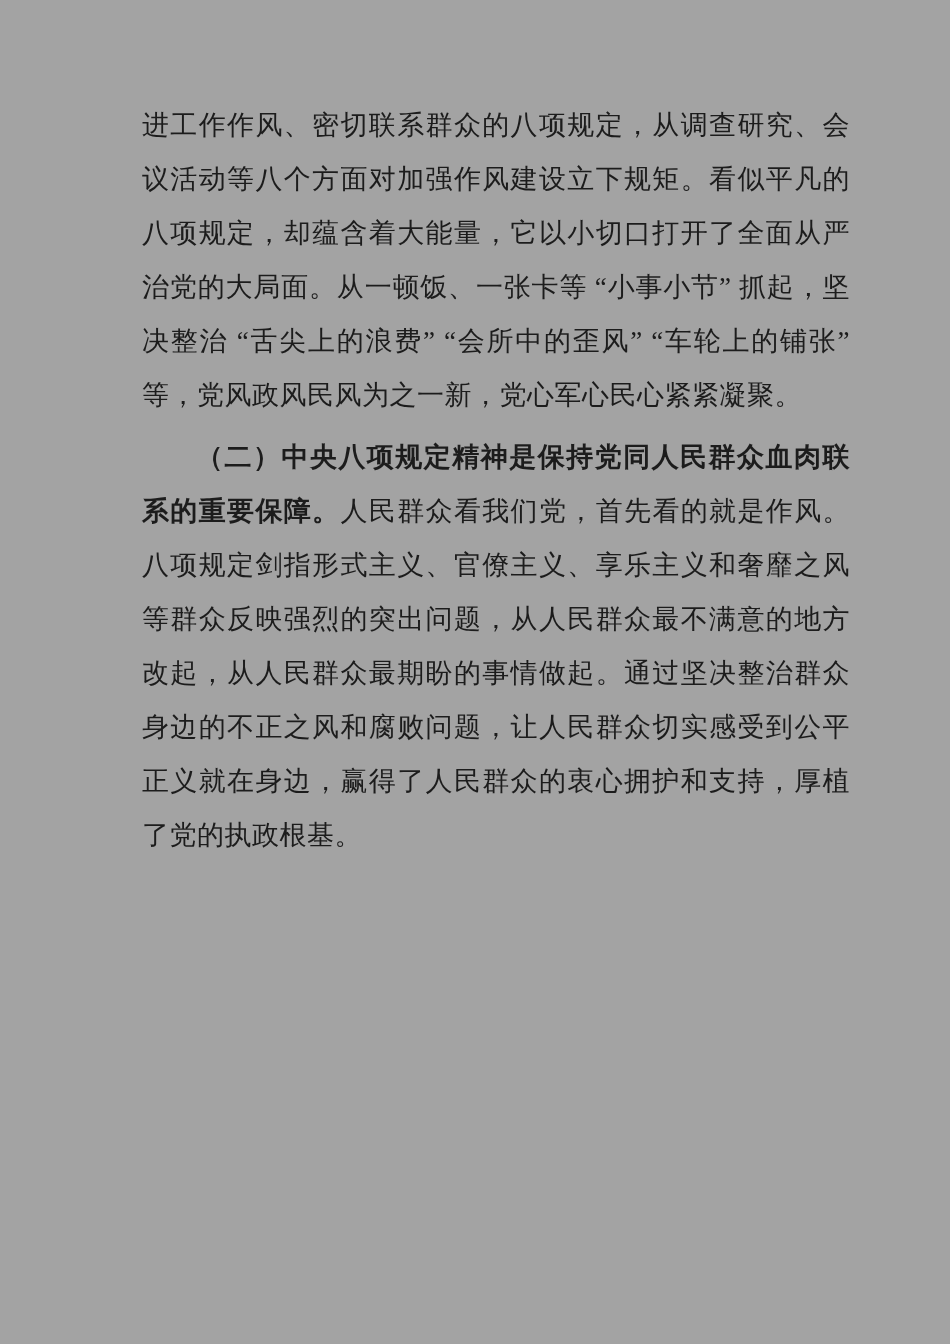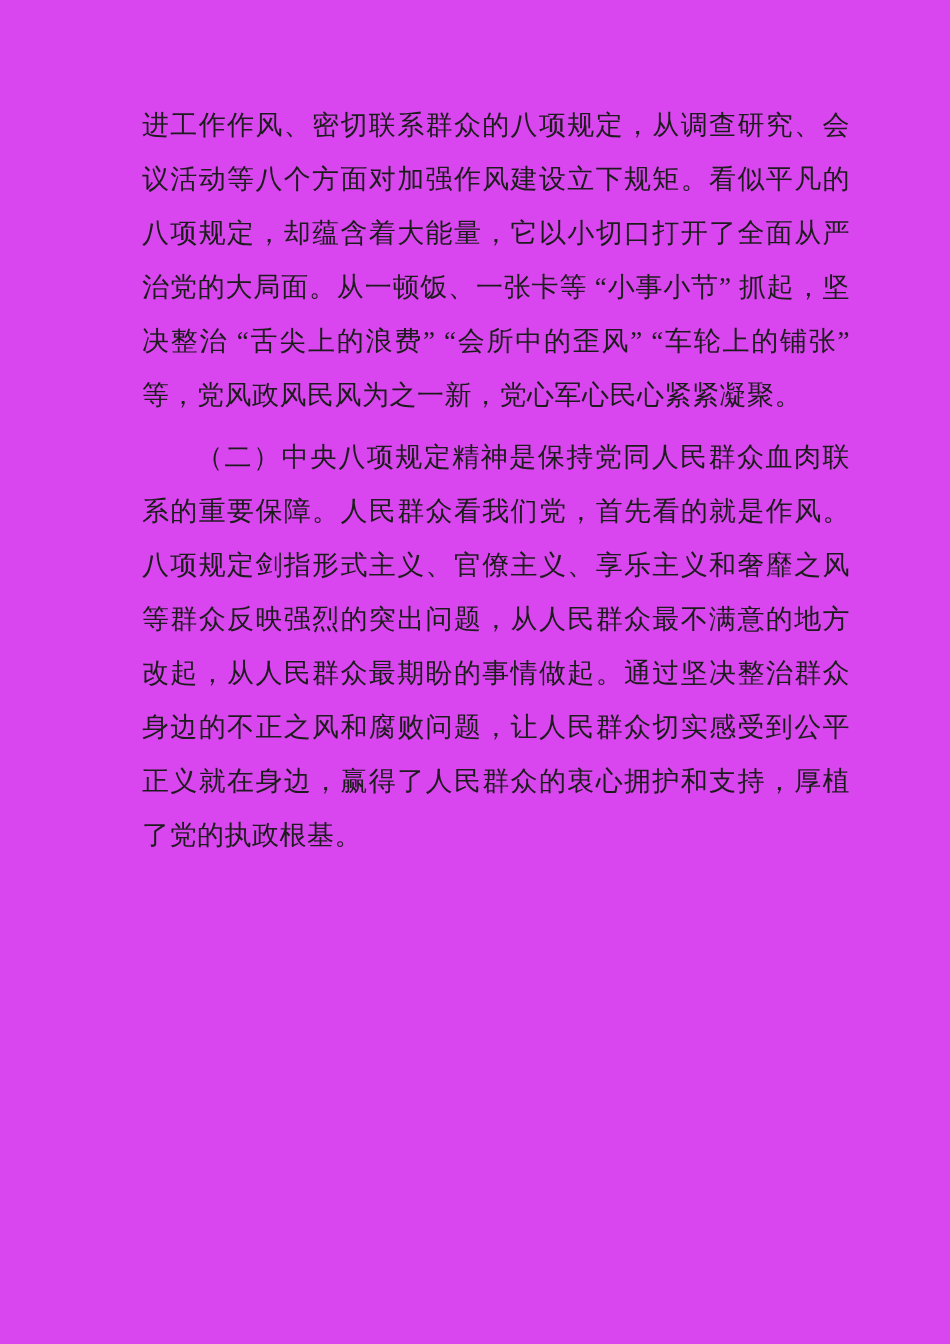--- a/index.html
+++ b/index.html
@@ -11,40 +11,40 @@
     width: 950px;
     height: 1344px;
     font-family: "Liberation Serif", "DejaVu Serif", serif;
     color: #1c1c1c;
   }
   .page {
     box-sizing: border-box;
     width: 950px;
     height: 1344px;
     padding: 98px 100px 8px 142px;
-    background: #d946ef;
+    background: #a3a3a3;
     overflow: hidden;
   }
   p.para {
     margin: 0;
     font-size: 27px;
     line-height: 54px;
     text-align: justify;
     text-justify: inter-character;
     letter-spacing: 0.5px;
     word-break: break-all;
   }
   p.para.indent {
     text-indent: 2em;
   }
   p.para.lead-para {
     margin-top: 8px;
   }
   b.lead {
-    font-weight: 400;
+    font-weight: 700;
   }
 </style>
 </head>
 <body>
 
 <div class="page">
 
   <p class="para"><span>进工作作风、密切联系群众的八项规定，从调查研究、会议活动等八个方面对加强作风建设立下规矩。看似平凡的八项规定，却蕴含着大能量，它以小切口打开了全面从严治党的大局面。从一顿饭、一张卡等 “小事小节” 抓起，坚决整治 “舌尖上的浪费” “会所中的歪风” “车轮上的铺张” 等，党风政风民风为之一新，党心军心民心紧紧凝聚。</span></p>
 
   <p class="para indent lead-para"><b class="lead">（二）中央八项规定精神是保持党同人民群众血肉联系的重要保障。</b><span>人民群众看我们党，首先看的就是作风。八项规定剑指形式主义、官僚主义、享乐主义和奢靡之风等群众反映强烈的突出问题，从人民群众最不满意的地方改起，从人民群众最期盼的事情做起。通过坚决整治群众身边的不正之风和腐败问题，让人民群众切实感受到公平正义就在身边，赢得了人民群众的衷心拥护和支持，厚植了党的执政根基。</span></p>

